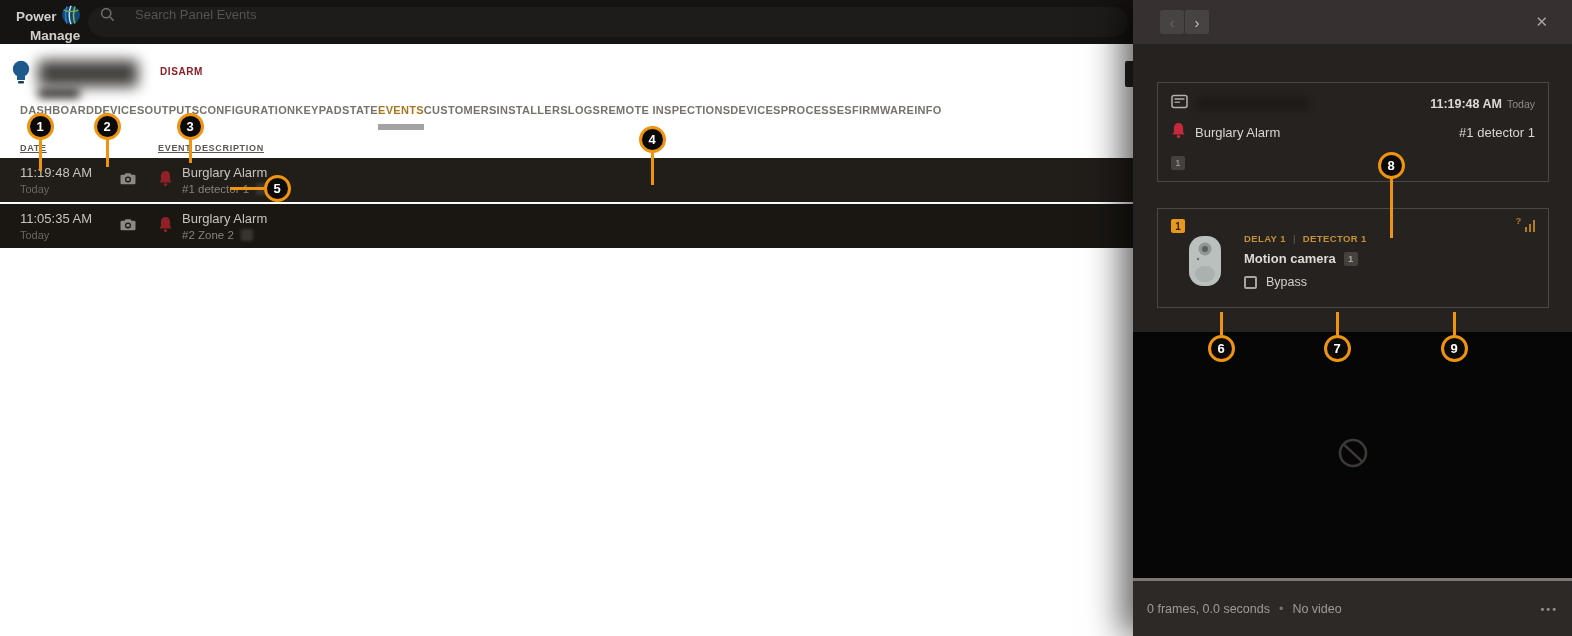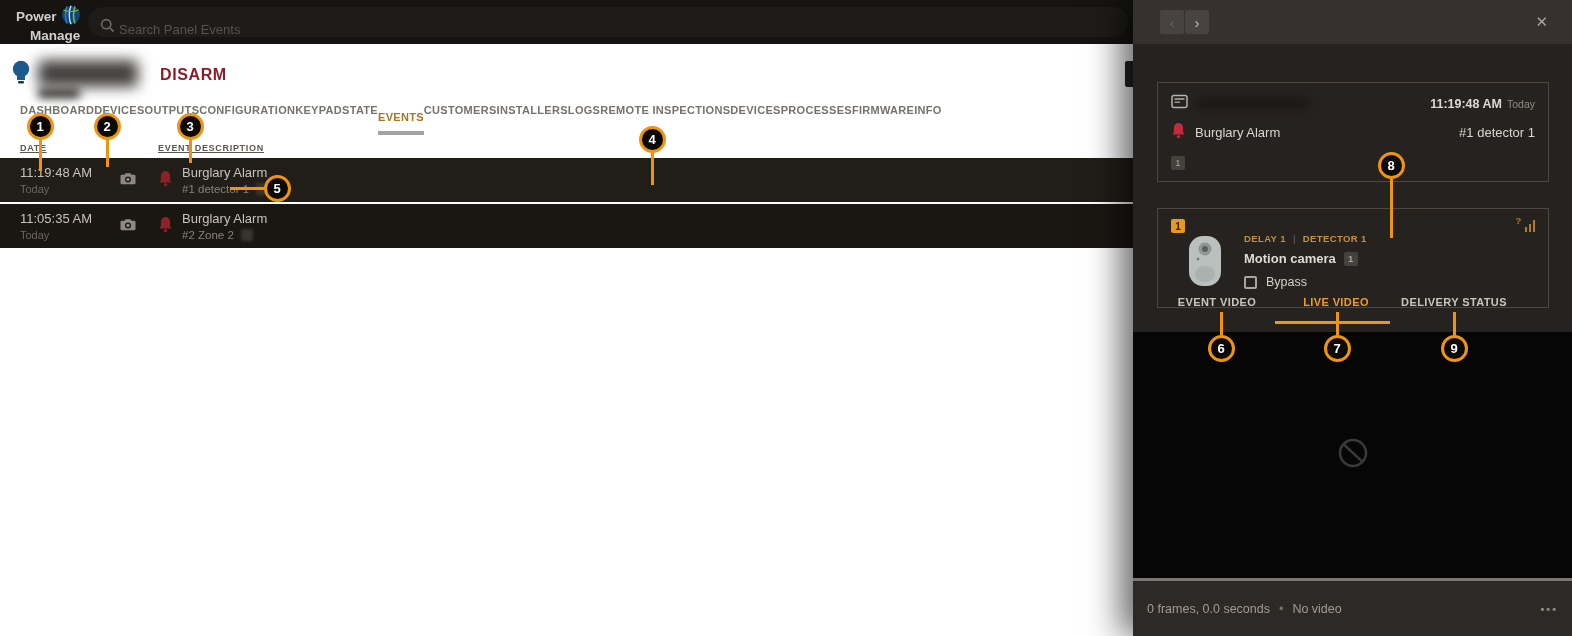--- a/index.html
+++ b/index.html
@@ -6,43 +6,43 @@
   body { background:#000; }
   .stage{position:relative;width:1572px;height:636px;background:#ffffff;overflow:hidden;
          font-family:"Liberation Sans",sans-serif;}
 
   
   .topbar{position:absolute;left:0;top:0;width:1572px;height:44px;background:#151413;}
   .logo{position:absolute;left:16px;top:5px;color:#d3d0cb;font-weight:bold;font-size:13.5px;line-height:15px;}
   .logo .lrow{display:flex;align-items:center;gap:4px;}
   .logo .l2{display:block;margin-left:14px;}
   .search{position:absolute;left:88px;top:7px;width:1040px;height:30px;background:#1d1c1a;
-          border-radius:15px;display:flex;align-items:flex-end;padding:0 12px;gap:4px;}
+          border-radius:15px;display:flex;align-items:flex-start;padding:0 12px;gap:20px;}
   .search input{flex:1;background:transparent;border:none;outline:none;color:#bdb9b3;font-size:13px;
                 font-family:"Liberation Sans",sans-serif;}
   .search input::placeholder{color:#56534f;}
 
   
   .bulb{position:absolute;left:10px;top:59px;}
   .blur-big{position:absolute;left:38px;top:60px;width:100px;height:27px;background:#42403d;
             border-radius:4px;filter:blur(7px);}
   .blur-small{position:absolute;left:38px;top:89px;width:42px;height:9px;background:#24221f;
             border-radius:3px;filter:blur(5px);}
-  .disarm{position:absolute;left:160px;top:66px;color:#8e1c26;font-size:16px;font-weight:bold;letter-spacing:.6px;}
+  .disarm{position:absolute;left:160px;top:66px;color:#8e1c26;font-size:10px;font-weight:bold;letter-spacing:.6px;}
   .head-actions{position:absolute;left:896px;top:61px;display:flex;gap:19px;}
   .hbtn{height:26px;padding:0 11px;background:#21201e;border:none;border-radius:2px;color:#807d78;
         font-size:10.5px;font-weight:bold;letter-spacing:.5px;display:flex;align-items:center;gap:6px;
         font-family:"Liberation Sans",sans-serif;cursor:pointer;}
   .hbtn .caret{font-size:9px;color:#6b6862;}
   .btn-sliver{position:absolute;left:1125px;top:61px;width:9px;height:26px;background:#262422;border-radius:2px 0 0 2px;}
 
   
   .tabs{position:absolute;left:20px;top:104px;display:flex;}
   .tab{font-size:11px;font-weight:bold;letter-spacing:.3px;color:#76726c;padding-bottom:8px;cursor:pointer;white-space:nowrap;}
-  .tab.active{color:#a8761f;border-bottom:4px solid #a3a3a3;margin-top:7px;}
+  .tab.active{color:#a8761f;border-bottom:6px solid #a3a3a3;}
 
   
   .etable{position:absolute;left:0;top:138px;width:1133px;}
   .thead{display:grid;grid-template-columns:100px 38px 1fr;padding-left:20px;height:20px;align-items:center;
          color:#5b5751;font-size:9px;font-weight:bold;letter-spacing:.7px;text-decoration:underline;}
   .erow{display:grid;grid-template-columns:100px 38px 1fr;padding-left:20px;height:44px;align-items:center;
         background:#1a1713;margin-bottom:2px;cursor:pointer;}
   .erow.selected{background:#211d19;}
   .cell-date .t1{font-size:13px;color:#c7c2bb;}
   .cell-date .t2{font-size:11px;color:#6b665f;margin-top:3px;}
@@ -317,26 +317,20 @@
             <span class="gbadge">1</span>
           </div>
           <div class="dc-bypass">
             <span class="cb"></span>
             <span class="cb-label">Bypass</span>
           </div>
         </div>
       </div>
     </div>
 
-    <div class="vtabs">
-      <span class="vtab" style="left:84px;">EVENT VIDEO</span>
-      <span class="vtab active" style="left:203px;">LIVE VIDEO</span>
-      <span class="vtab" style="left:321px;">DELIVERY STATUS</span>
-      <span class="vtab-underline"></span>
-    </div>
 
     <div class="video">
       <span>
         <svg width="34" height="34" viewBox="0 0 34 34">
           <circle cx="17" cy="17" r="13" stroke="#3c3936" stroke-width="2.6" fill="none"></circle>
           <line x1="8" y1="8.6" x2="26" y2="25.4" stroke="#3c3936" stroke-width="2.6"></line>
         </svg>
       </span>
     </div>
 

